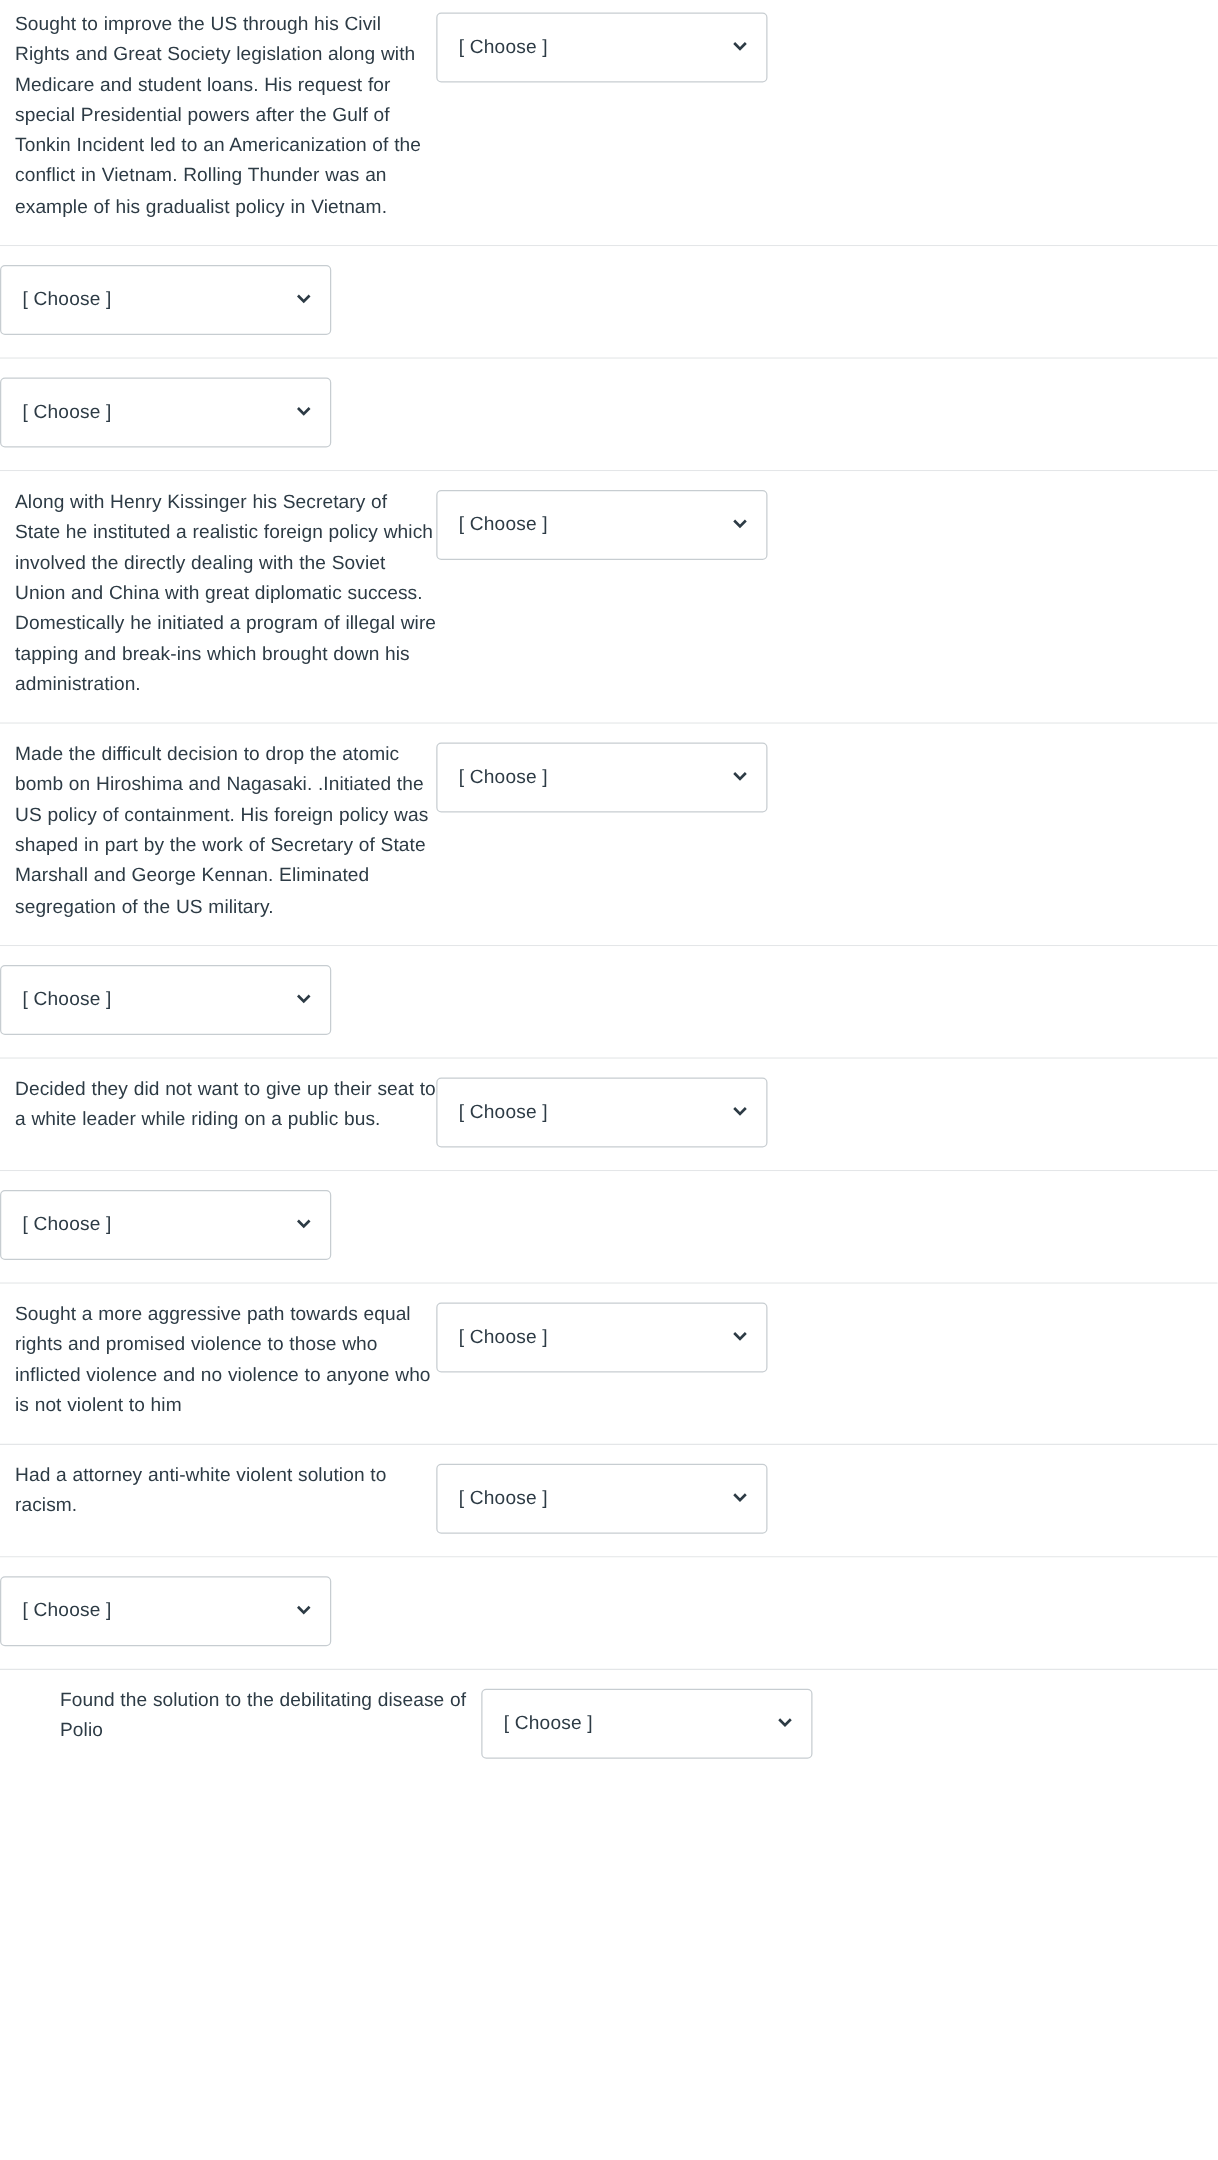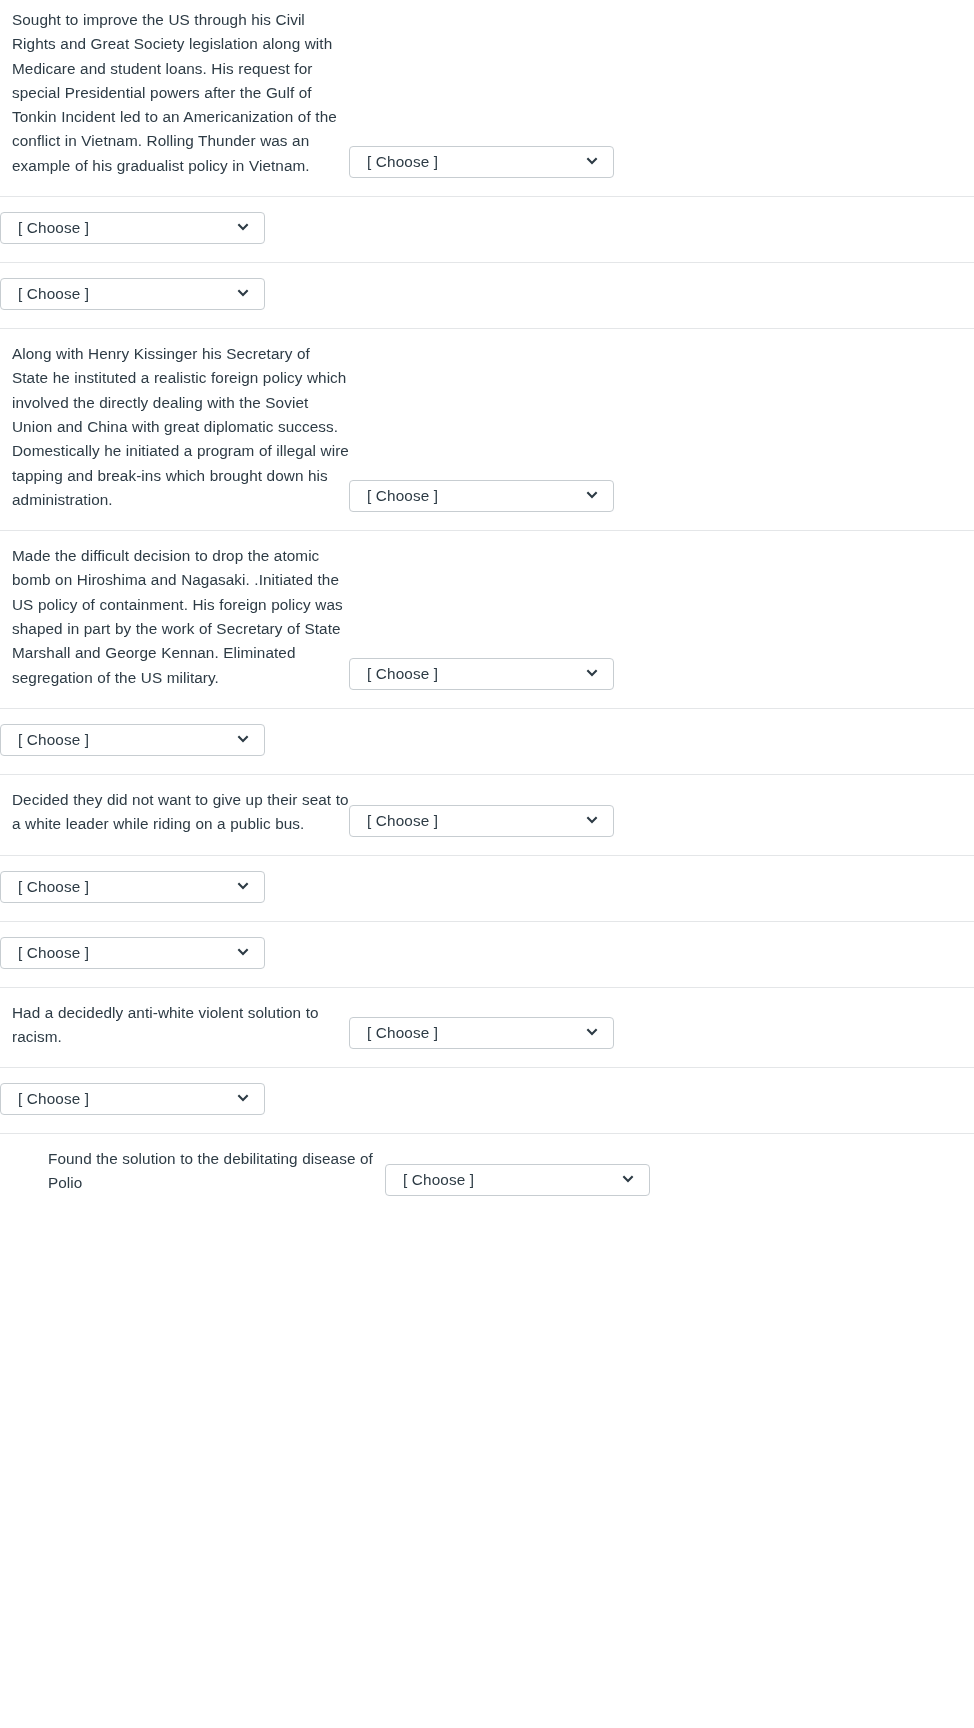--- a/index.html
+++ b/index.html
@@ -16,21 +16,21 @@
     -webkit-font-smoothing: antialiased;
   }
 
   #quiz-matching-list {
     width: 974px;
     box-sizing: border-box;
   }
 
   .match-row {
     display: flex;
-    align-items: flex-end;
+    align-items: flex-start;
     border-bottom: 1px solid #e4e6e8;
     box-sizing: border-box;
     padding: 13px 0 18px 0;
     position: relative;
     background: #ffffff;
   }
 
   .match-row.first {
     padding-top: 8px;
   }
@@ -54,21 +54,21 @@
 
   .answer-col {
     flex: 0 0 auto;
     padding-top: 2px;
     position: relative;
   }
 
   .select-shell {
     position: relative;
     width: 265px;
-    height: 32px;
+    height: 56px;
     box-sizing: border-box;
     background: #ffffff;
     border: 1px solid #c7cdd1;
     border-radius: 4px;
     display: flex;
     align-items: center;
     cursor: pointer;
   }
 
   .select-value {
@@ -204,34 +204,37 @@
           <span class="select-value">[ Choose ]</span>
           <span class="select-chevron">
             <svg width="16" height="16" viewBox="0 0 16 16" aria-hidden="true">
               <path d="M2.6 5.1 L8 10.5 L13.4 5.1 L11.9 3.6 L8 7.5 L4.1 3.6 Z" fill="#2d3b45"></path>
             </svg>
           </span>
         </div>
       </div>
     </div>
     <div class="match-row">
-      <div class="answer-col">
-        <div class="select-shell">
-          <span class="select-value">[ Choose ]</span>
-          <span class="select-chevron">
-            <svg width="16" height="16" viewBox="0 0 16 16" aria-hidden="true">
-              <path d="M2.6 5.1 L8 10.5 L13.4 5.1 L11.9 3.6 L8 7.5 L4.1 3.6 Z" fill="#2d3b45"></path>
-            </svg>
-          </span>
-        </div>
-      </div>
-    </div>
-    <div class="match-row">
-      <div class="prompt-col">
-        <div class="prompt-text">Had a decidedly anti-white violent solution to racism.</div>
+      <div class="prompt-col">
+        <div class="prompt-text">Sought a more aggressive path towards equal rights and promised violence to those who inflicted violence and no violence to anyone who is not violent to him</div>
+      </div>
+      <div class="answer-col">
+        <div class="select-shell">
+          <span class="select-value">[ Choose ]</span>
+          <span class="select-chevron">
+            <svg width="16" height="16" viewBox="0 0 16 16" aria-hidden="true">
+              <path d="M2.6 5.1 L8 10.5 L13.4 5.1 L11.9 3.6 L8 7.5 L4.1 3.6 Z" fill="#2d3b45"></path>
+            </svg>
+          </span>
+        </div>
+      </div>
+    </div>
+    <div class="match-row">
+      <div class="prompt-col">
+        <div class="prompt-text">Had a attorney anti-white violent solution to racism.</div>
       </div>
       <div class="answer-col">
         <div class="select-shell">
           <span class="select-value">[ Choose ]</span>
           <span class="select-chevron">
             <svg width="16" height="16" viewBox="0 0 16 16" aria-hidden="true">
               <path d="M2.6 5.1 L8 10.5 L13.4 5.1 L11.9 3.6 L8 7.5 L4.1 3.6 Z" fill="#2d3b45"></path>
             </svg>
           </span>
         </div>

